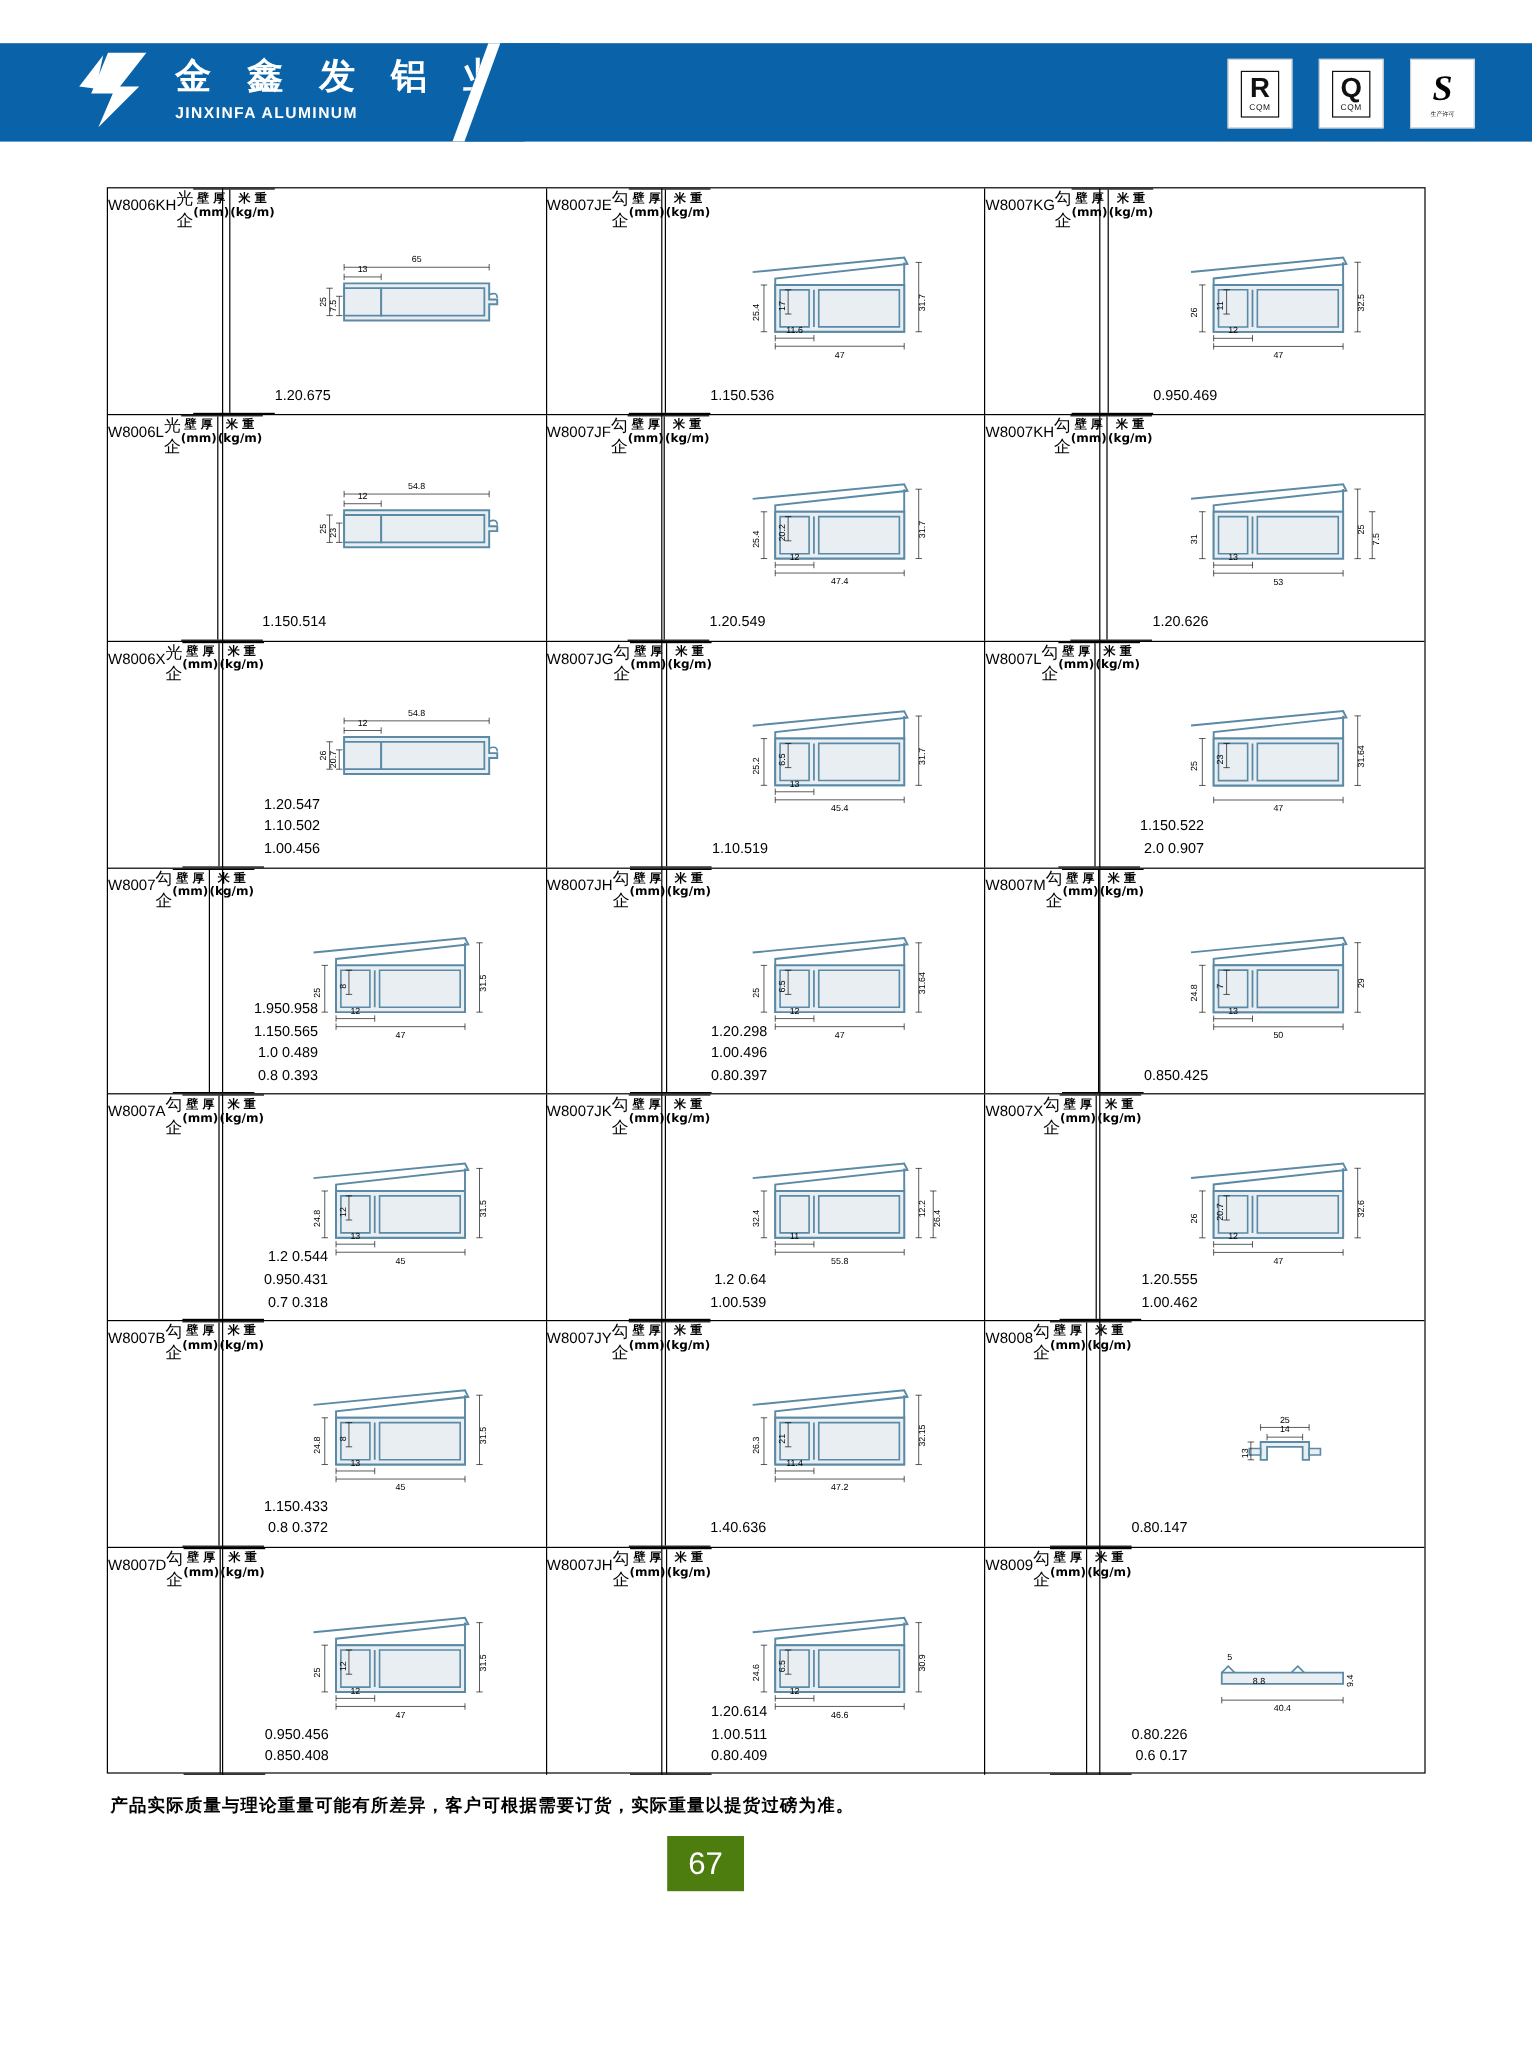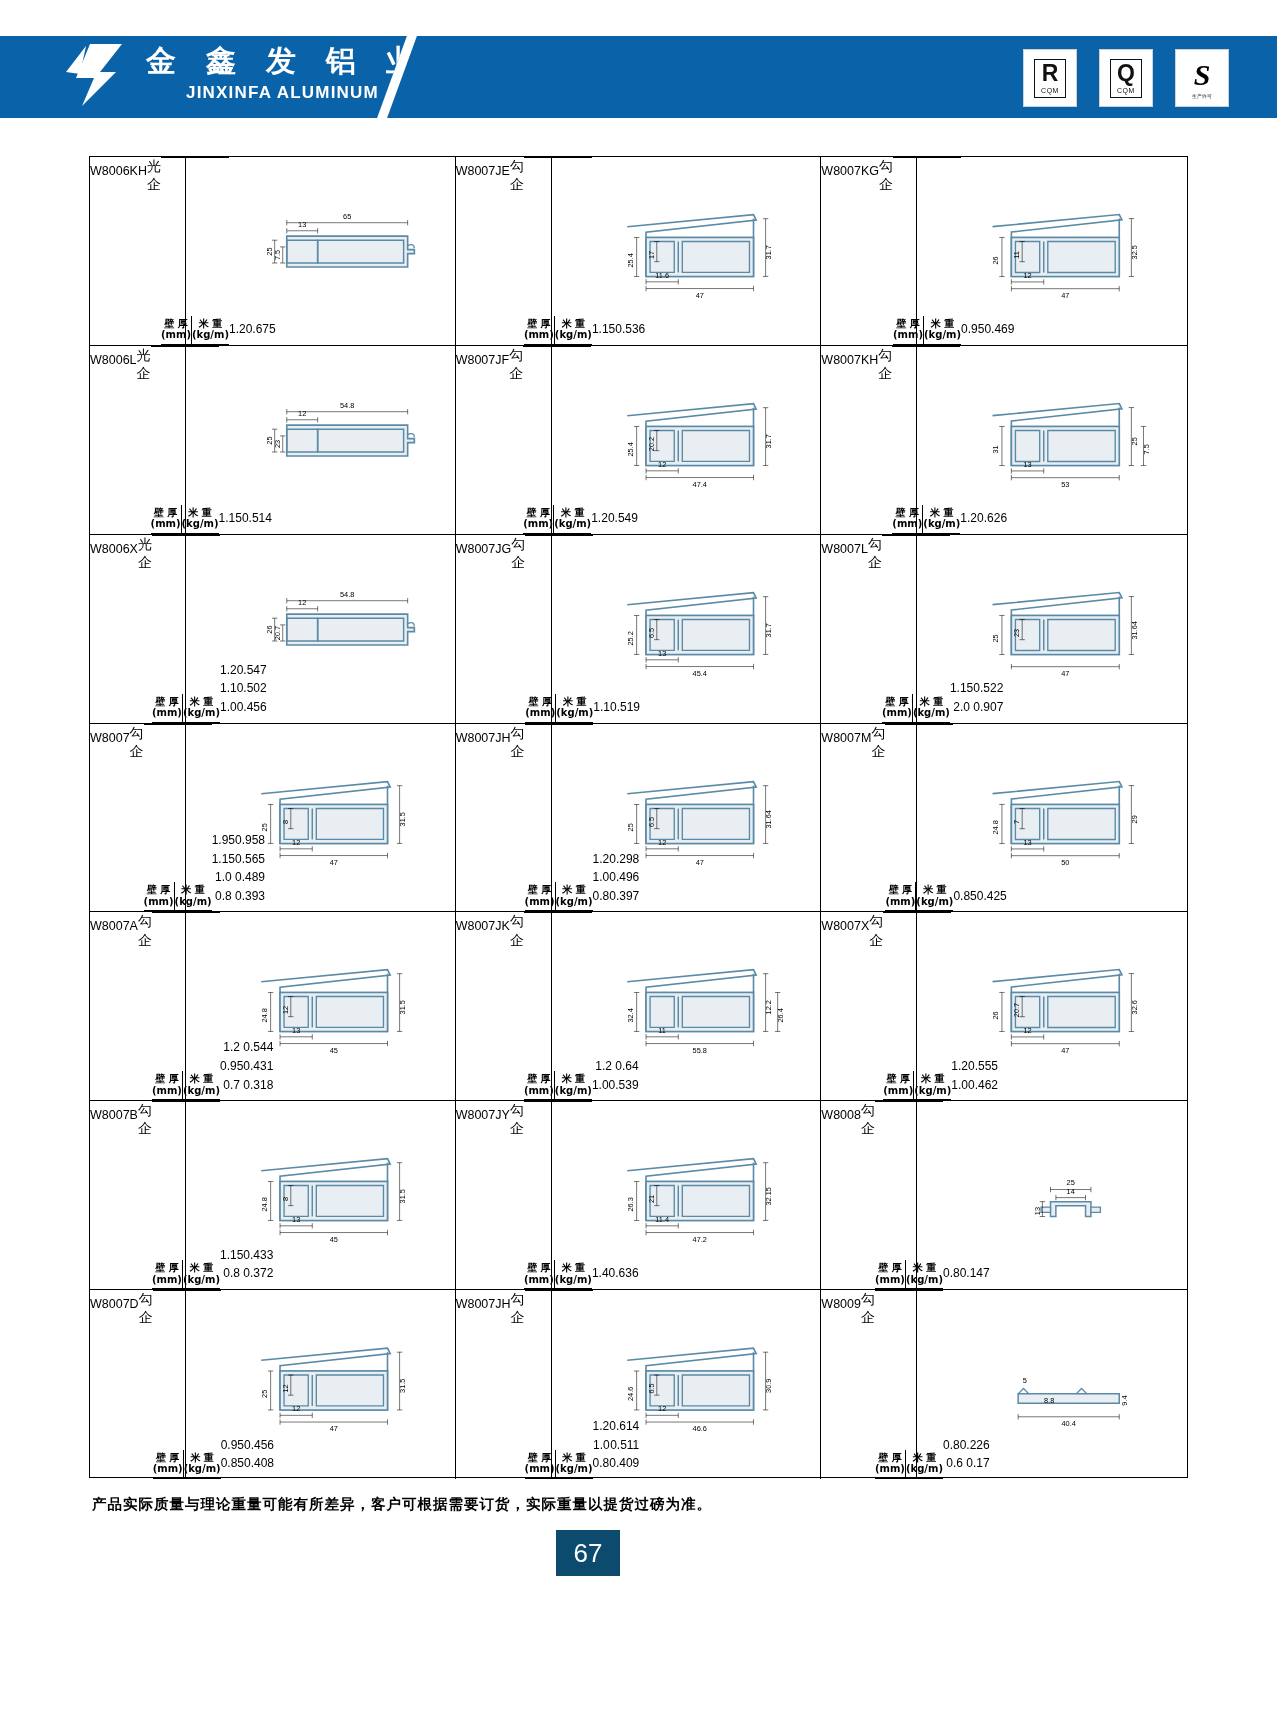--- a/index.html
+++ b/index.html
@@ -23,21 +23,21 @@
   .logo-mark{
     width:72px;height:66px;position:relative;
   }
   .logo-mark svg{display:block;}
   .logo-text{display:flex;flex-direction:column;justify-content:center;}
   .logo-cn{
     color:#fff;font-size:30px;font-weight:bold;letter-spacing:6px;line-height:1.1;
     font-family:Liberation Mono, monospace;
   }
   .logo-en{
-    color:#fff;font-size:17px;font-weight:bold;letter-spacing:1.2px;margin-top:3px;margin-left:40px;
+    color:#fff;font-size:13px;font-weight:bold;letter-spacing:1.2px;margin-top:3px;
   }
   .header-slash{
     position:absolute;left:392px;top:0;width:60px;height:82px;
     background:#0a63a8;
     transform:skewX(-20deg);
     border-left:10px solid #fff;
     box-sizing:border-box;
   }
   .header-title{
     position:absolute;left:470px;top:0;height:82px;display:flex;align-items:center;
@@ -78,21 +78,21 @@
     display:flex;flex-direction:row;align-items:stretch;
   }
   .spec-code{
     text-align:center;font-size:12.5px;padding-top:7px;line-height:1.25;
   }
   .spec-name{
     text-align:center;font-size:14px;line-height:1.3;padding-bottom:4px;
     font-family:"DejaVu Sans","Liberation Sans",sans-serif;
   }
   .spec-head{
-    display:flex;border-top:1px solid #000;border-bottom:1px solid #000;align-items:flex-end;
+    display:flex;border-top:1px solid #000;border-bottom:1px solid #000;
   }
   .spec-head div{
     flex:1;text-align:center;font-size:10px;line-height:1.15;padding:2px 0 3px;
     font-family:"DejaVu Sans","Liberation Sans",sans-serif;
   }
   .spec-head div:first-child{border-right:1px solid #000;font-weight:bold;}
   .spec-head div:last-child{font-weight:bold;}
   .spec-vals{
     flex:1;display:flex;flex-direction:column;justify-content:flex-end;padding-bottom:6px;
   }
@@ -104,21 +104,21 @@
   .draw svg{position:absolute;left:0;top:0;}
 
   
   .note{
     position:absolute;left:92px;top:1495px;width:1000px;
     font-size:14.5px;letter-spacing:1px;font-weight:bold;
     font-family:"DejaVu Sans","Liberation Sans",sans-serif;
   }
   .pagebox{
     position:absolute;left:556px;top:1530px;width:64px;height:46px;
-    background:#0c4a6e;color:#fff;font-size:26px;
+    background:#4d7c0f;color:#fff;font-size:26px;
     display:flex;align-items:center;justify-content:center;
     font-family:"Liberation Sans",sans-serif;
   }
   .edge-top{position:absolute;left:0;top:0;width:1277px;height:36px;background:#fff;}
   .edge-bottom{position:absolute;left:0;top:1600px;width:1277px;height:121px;background:#fff;}
 </style>
 </head>
 <body>
 
 <div class="edge-top"></div>

